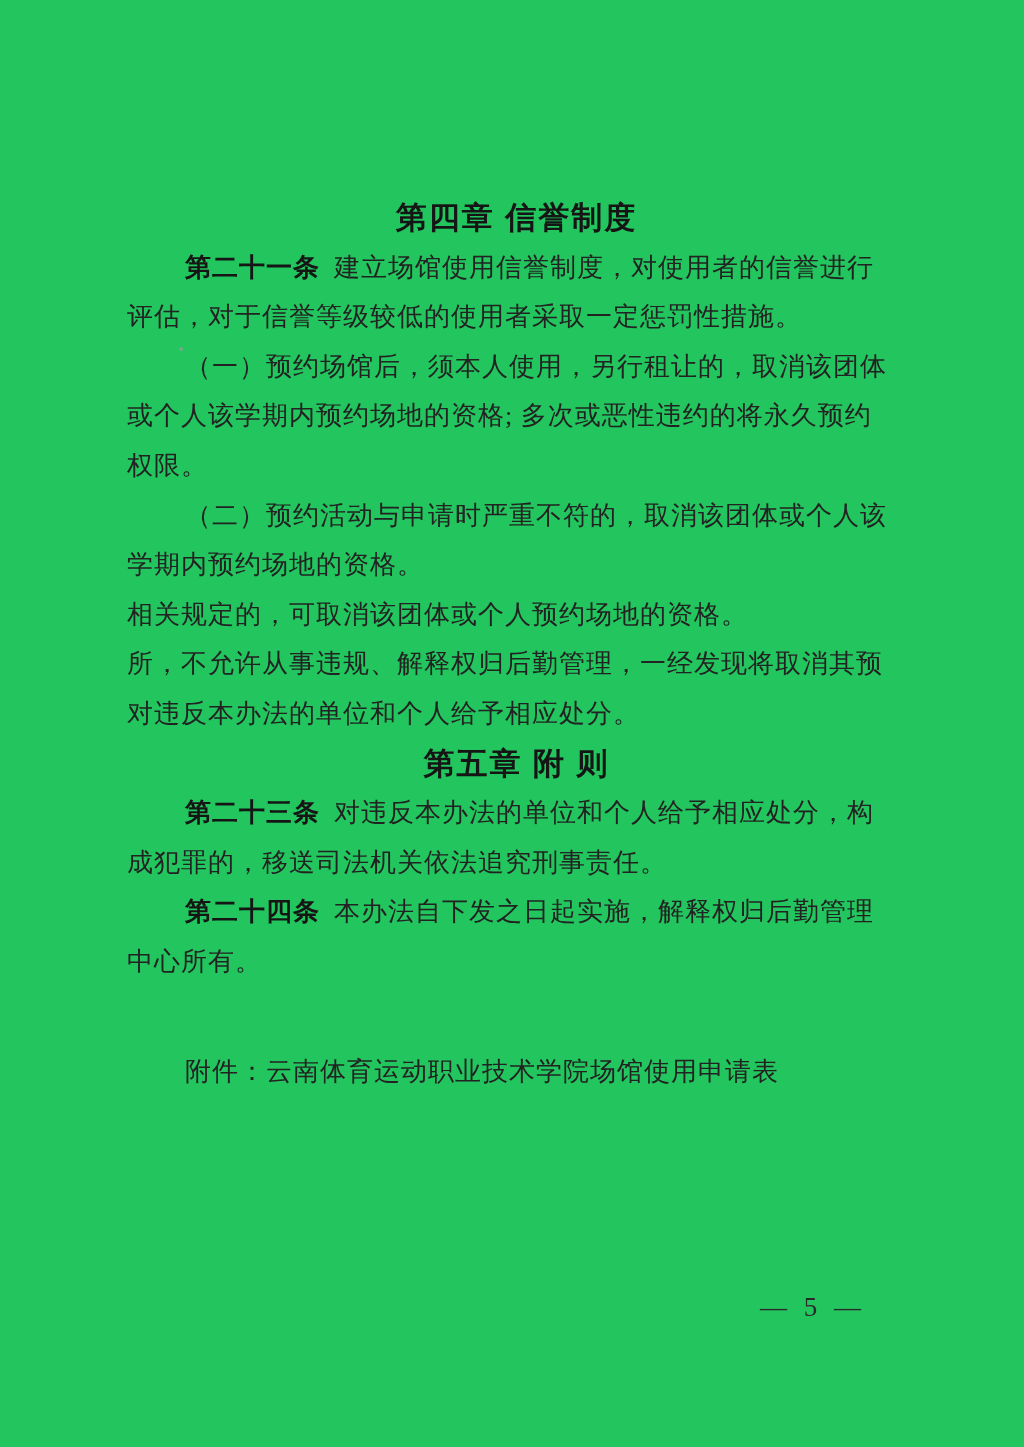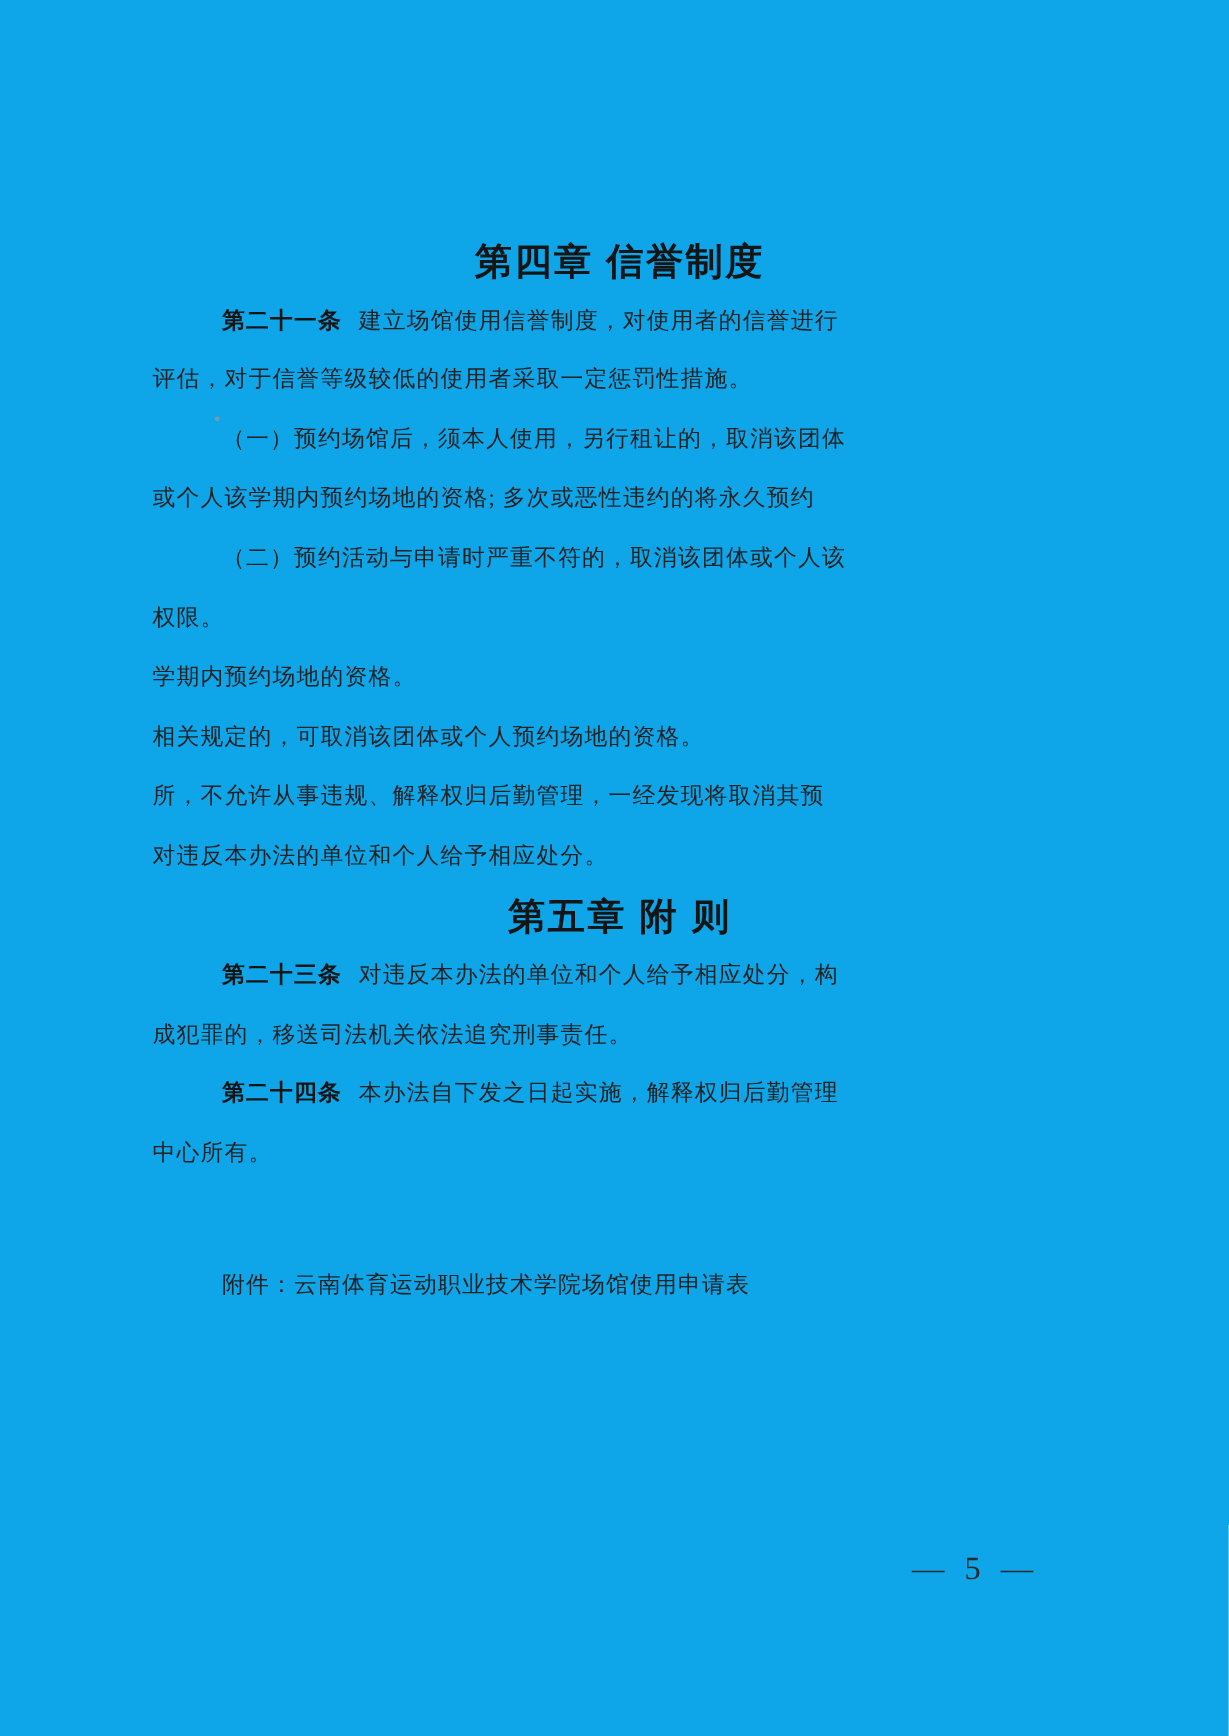--- a/index.html
+++ b/index.html
@@ -4,35 +4,35 @@
 <style>
   html, body {
     margin: 0;
     padding: 0;
     background: #ffffff;
   }
   .page {
     position: relative;
     width: 1024px;
     height: 1447px;
-    background: #0ea5e9;
+    background: #22c55e;
     overflow: hidden;
     color: #1e1e1e;
   }
   .content {
     position: absolute;
     left: 127px;
     top: 193px;
     width: 779px;
   }
   .line {
     height: 49.6px;
     line-height: 49.6px;
     font-family: "Liberation Serif", "DejaVu Serif", serif;
-    font-size: 19px;
+    font-size: 26px;
     letter-spacing: 1px;
     white-space: nowrap;
     color: #222222;
   }
   .indent {
     text-indent: 58px;
   }
   .heading {
     text-align: center;
     font-family: "Liberation Sans", "DejaVu Sans", sans-serif;
@@ -79,23 +79,23 @@
 
     <div class="line heading">第四章 信誉制度</div>
 
     <div class="line indent">
       <span class="num">第二十一条</span><span>建立场馆使用信誉制度，对使用者的信誉进行</span>
     </div>
     <div class="line">评估，对于信誉等级较低的使用者采取一定惩罚性措施。</div>
 
     <div class="line indent">（一）预约场馆后，须本人使用，另行租让的，取消该团体</div>
     <div class="line">或个人该学期内预约场地的资格; 多次或恶性违约的将永久预约</div>
+    <div class="line">权限。</div>
+
     <div class="line indent">（二）预约活动与申请时严重不符的，取消该团体或个人该</div>
-
-    <div class="line">权限。</div>
     <div class="line">学期内预约场地的资格。</div>
 
     <div class="line">相关规定的，可取消该团体或个人预约场地的资格。</div>
 
     <div class="line">所，不允许从事违规、解释权归后勤管理，一经发现将取消其预</div>
     <div class="line">对违反本办法的单位和个人给予相应处分。</div>
 
     <div class="line heading">第五章 附 则</div>
 
     <div class="line indent">

